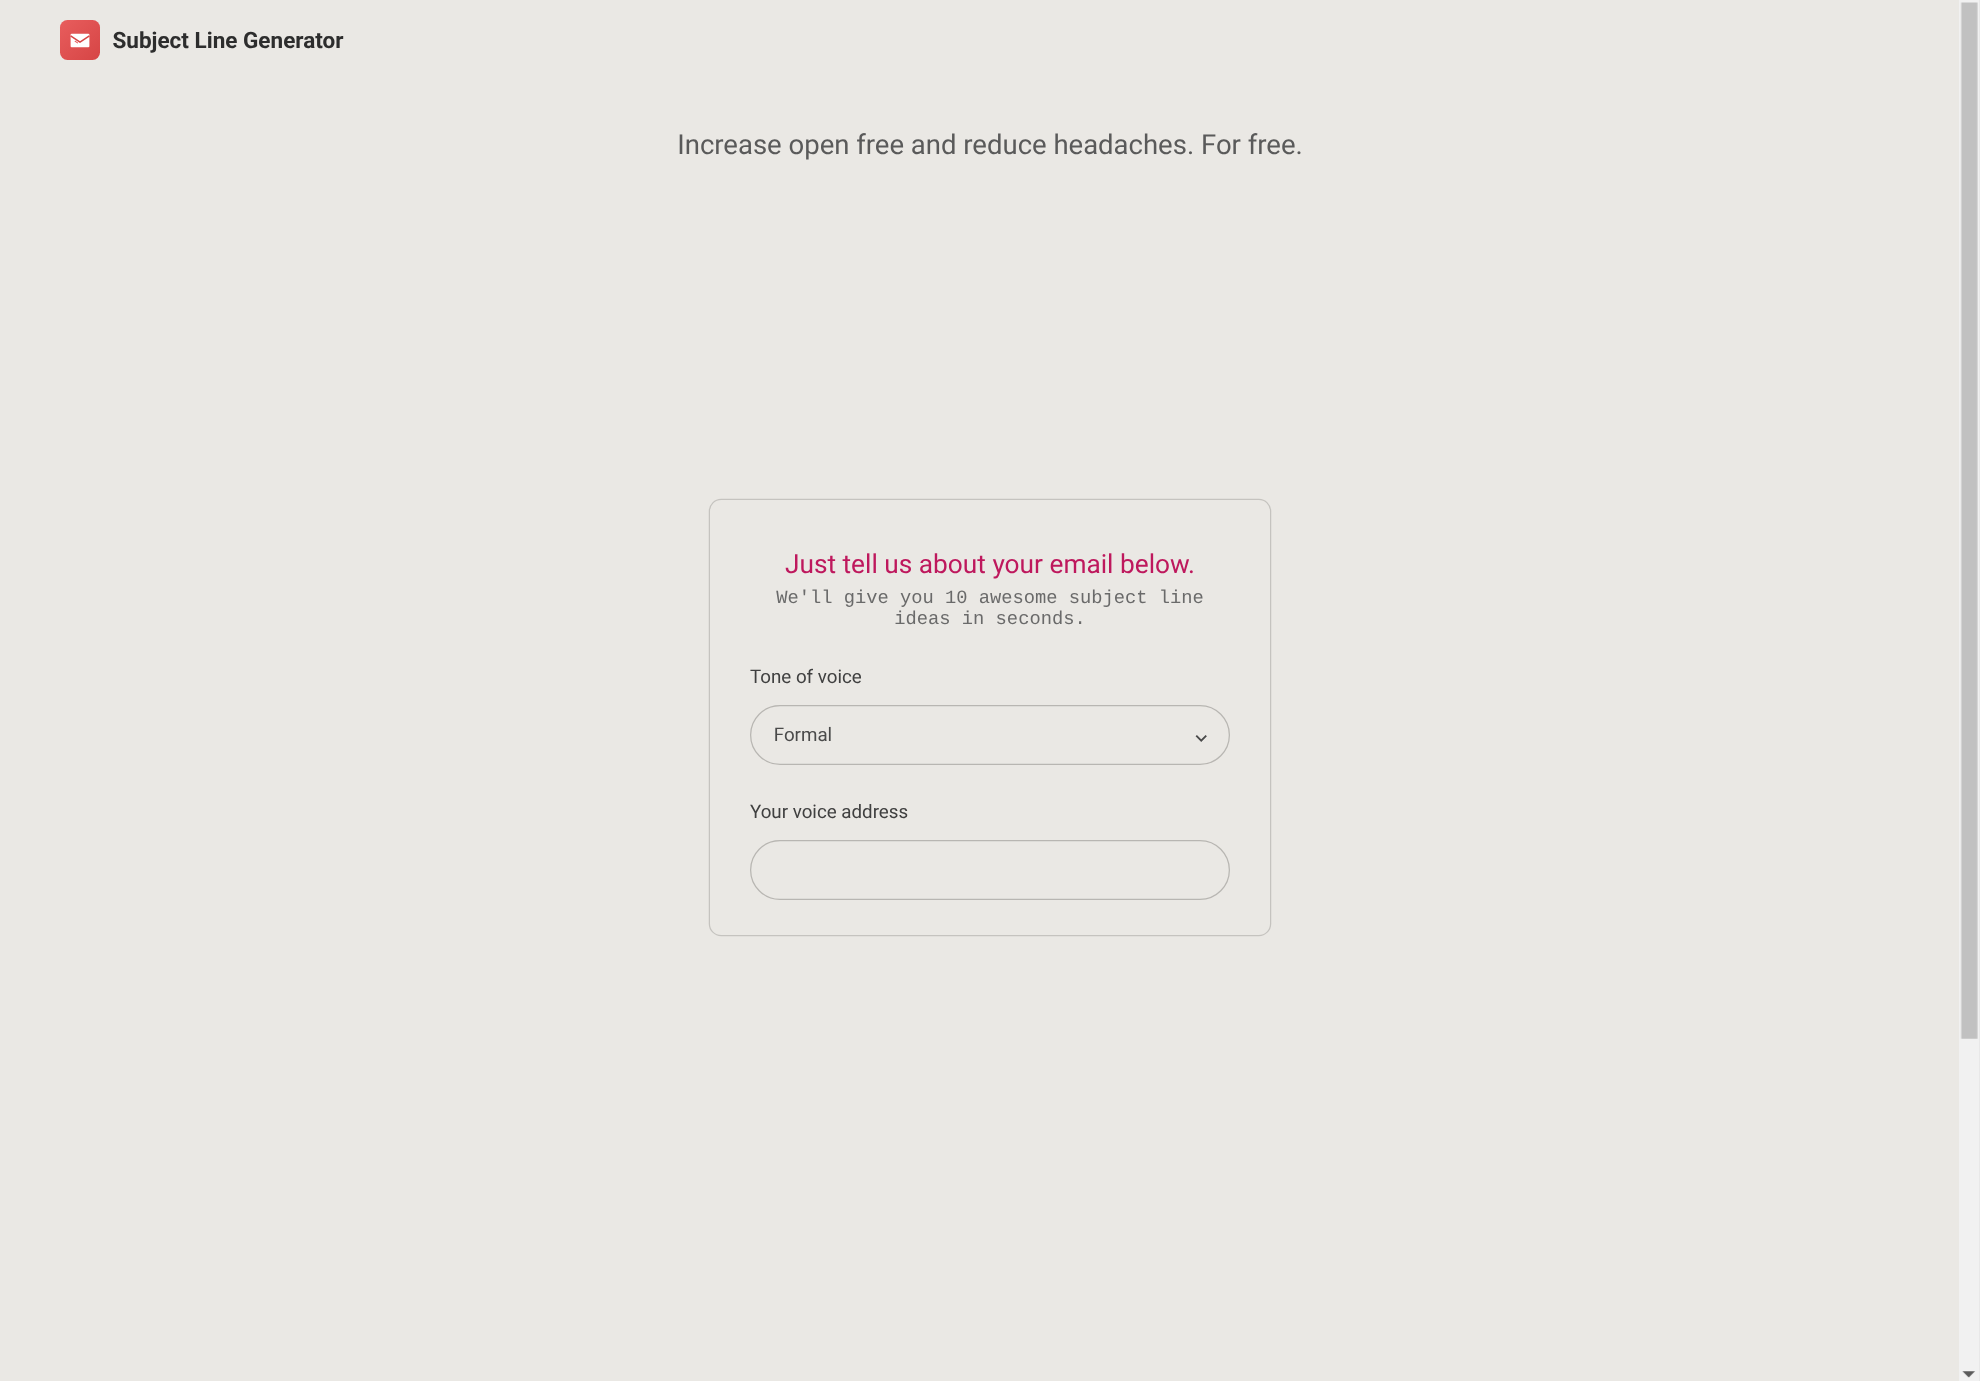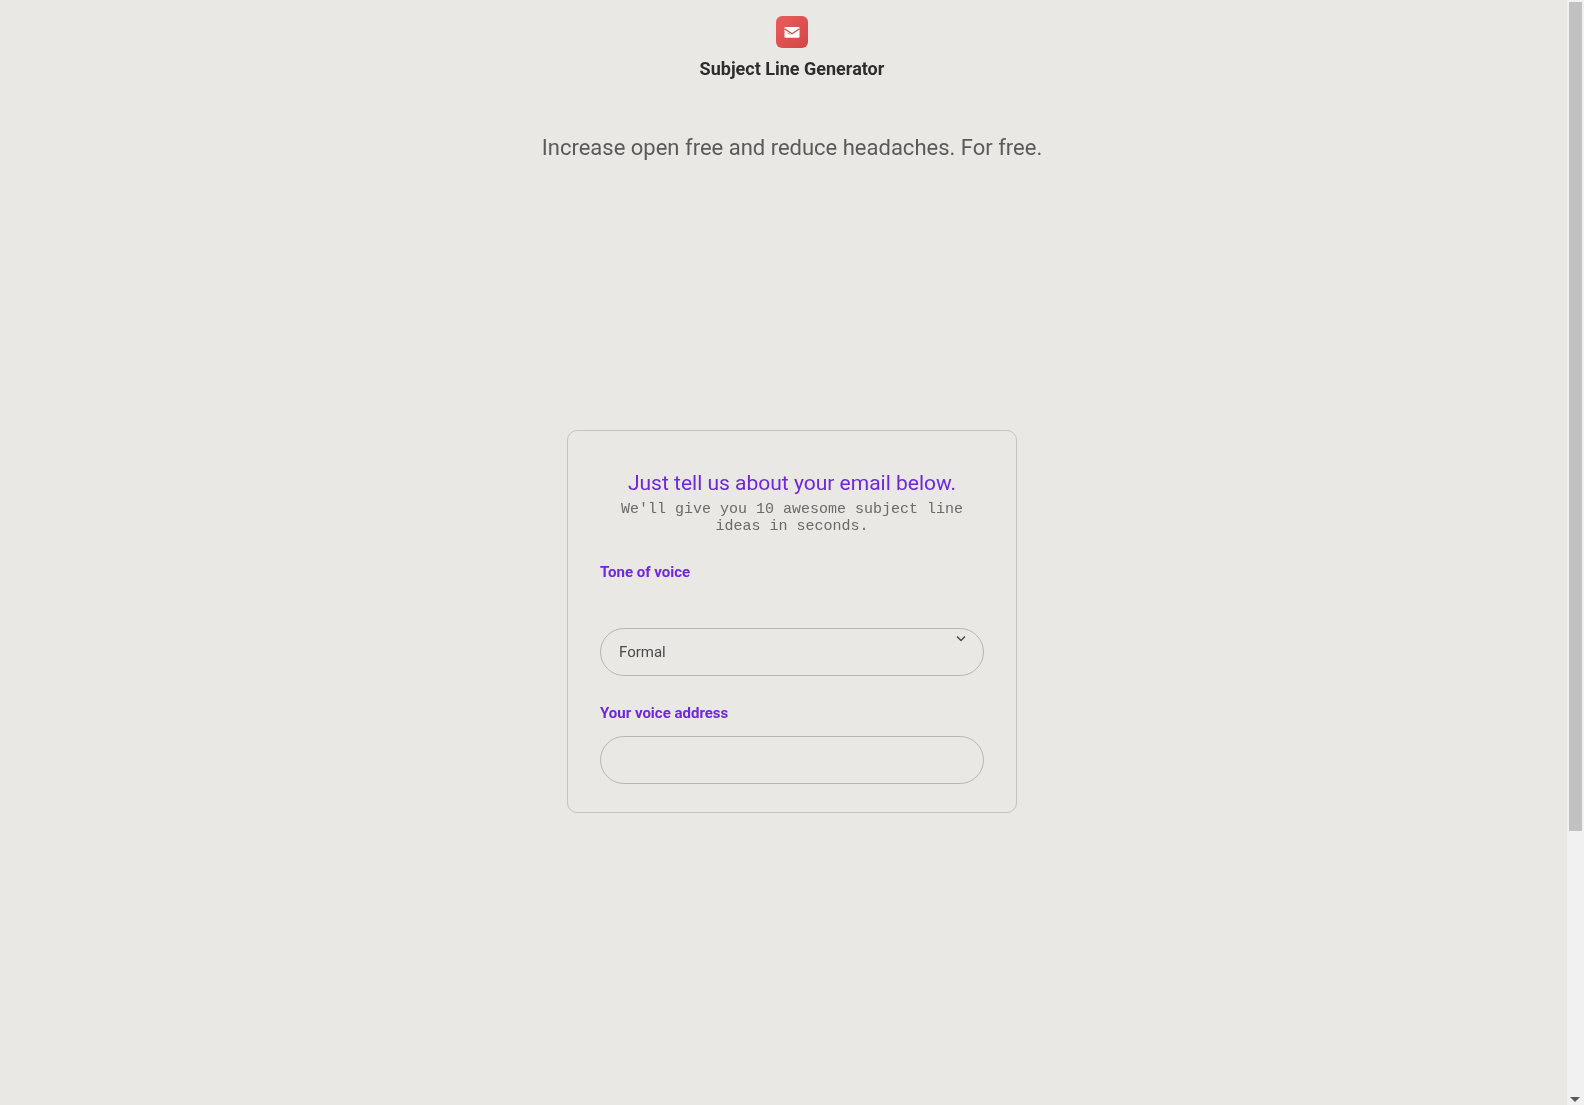--- a/index.html
+++ b/index.html
@@ -14,21 +14,20 @@
       min-height: 1105px;
       width: 1584px;
       overflow-x: hidden;
     }
 
     .header {
       display: flex;
       align-items: center;
       padding: 16px 48px;
       gap: 10px;
-      flex-direction: column;
     }
 
     .logo-icon {
       width: 32px;
       height: 32px;
       background: linear-gradient(135deg, #e85d5d, #d64545);
       border-radius: 6px;
       display: flex;
       align-items: center;
       justify-content: center;
@@ -70,42 +69,42 @@
       width: 450px;
       margin: 270px auto 0;
       background: #eae8e4;
       border: 1px solid #c5c3bf;
       border-radius: 10px;
       padding: 40px 32px 28px;
     }
 
     .card-heading {
       font-size: 21px;
-      color: #6d28d9;
+      color: #be185d;
       text-align: center;
       font-weight: 400;
     }
 
     .card-subheading {
       font-size: 15px;
       color: #6a6a6a;
       text-align: center;
       margin-top: 6px;
       font-weight: 400;
       font-family: Liberation Mono, monospace;
     }
 
     .form-group {
       margin-top: 28px;
     }
 
     .form-label {
       font-size: 15px;
-      font-weight: 700;
-      color: #6d28d9;
+      font-weight: 400;
+      color: #404040;
       display: block;
       margin-bottom: 14px;
     }
 
     .select-wrapper {
       position: relative;
     }
 
     .form-select {
       width: 100%;
@@ -113,21 +112,20 @@
       border: 1px solid #b8b6b2;
       border-radius: 24px;
       background: #eae8e4;
       padding: 0 18px;
       font-size: 15px;
       color: #4a4a4a;
       appearance: none;
       -webkit-appearance: none;
       cursor: pointer;
       font-family: inherit;
-      margin-top: 33px;
     }
 
     .select-caret {
       position: absolute;
       right: 18px;
       top: 50%;
       transform: translateY(-50%);
       pointer-events: none;
       color: #4a4a4a;
     }

